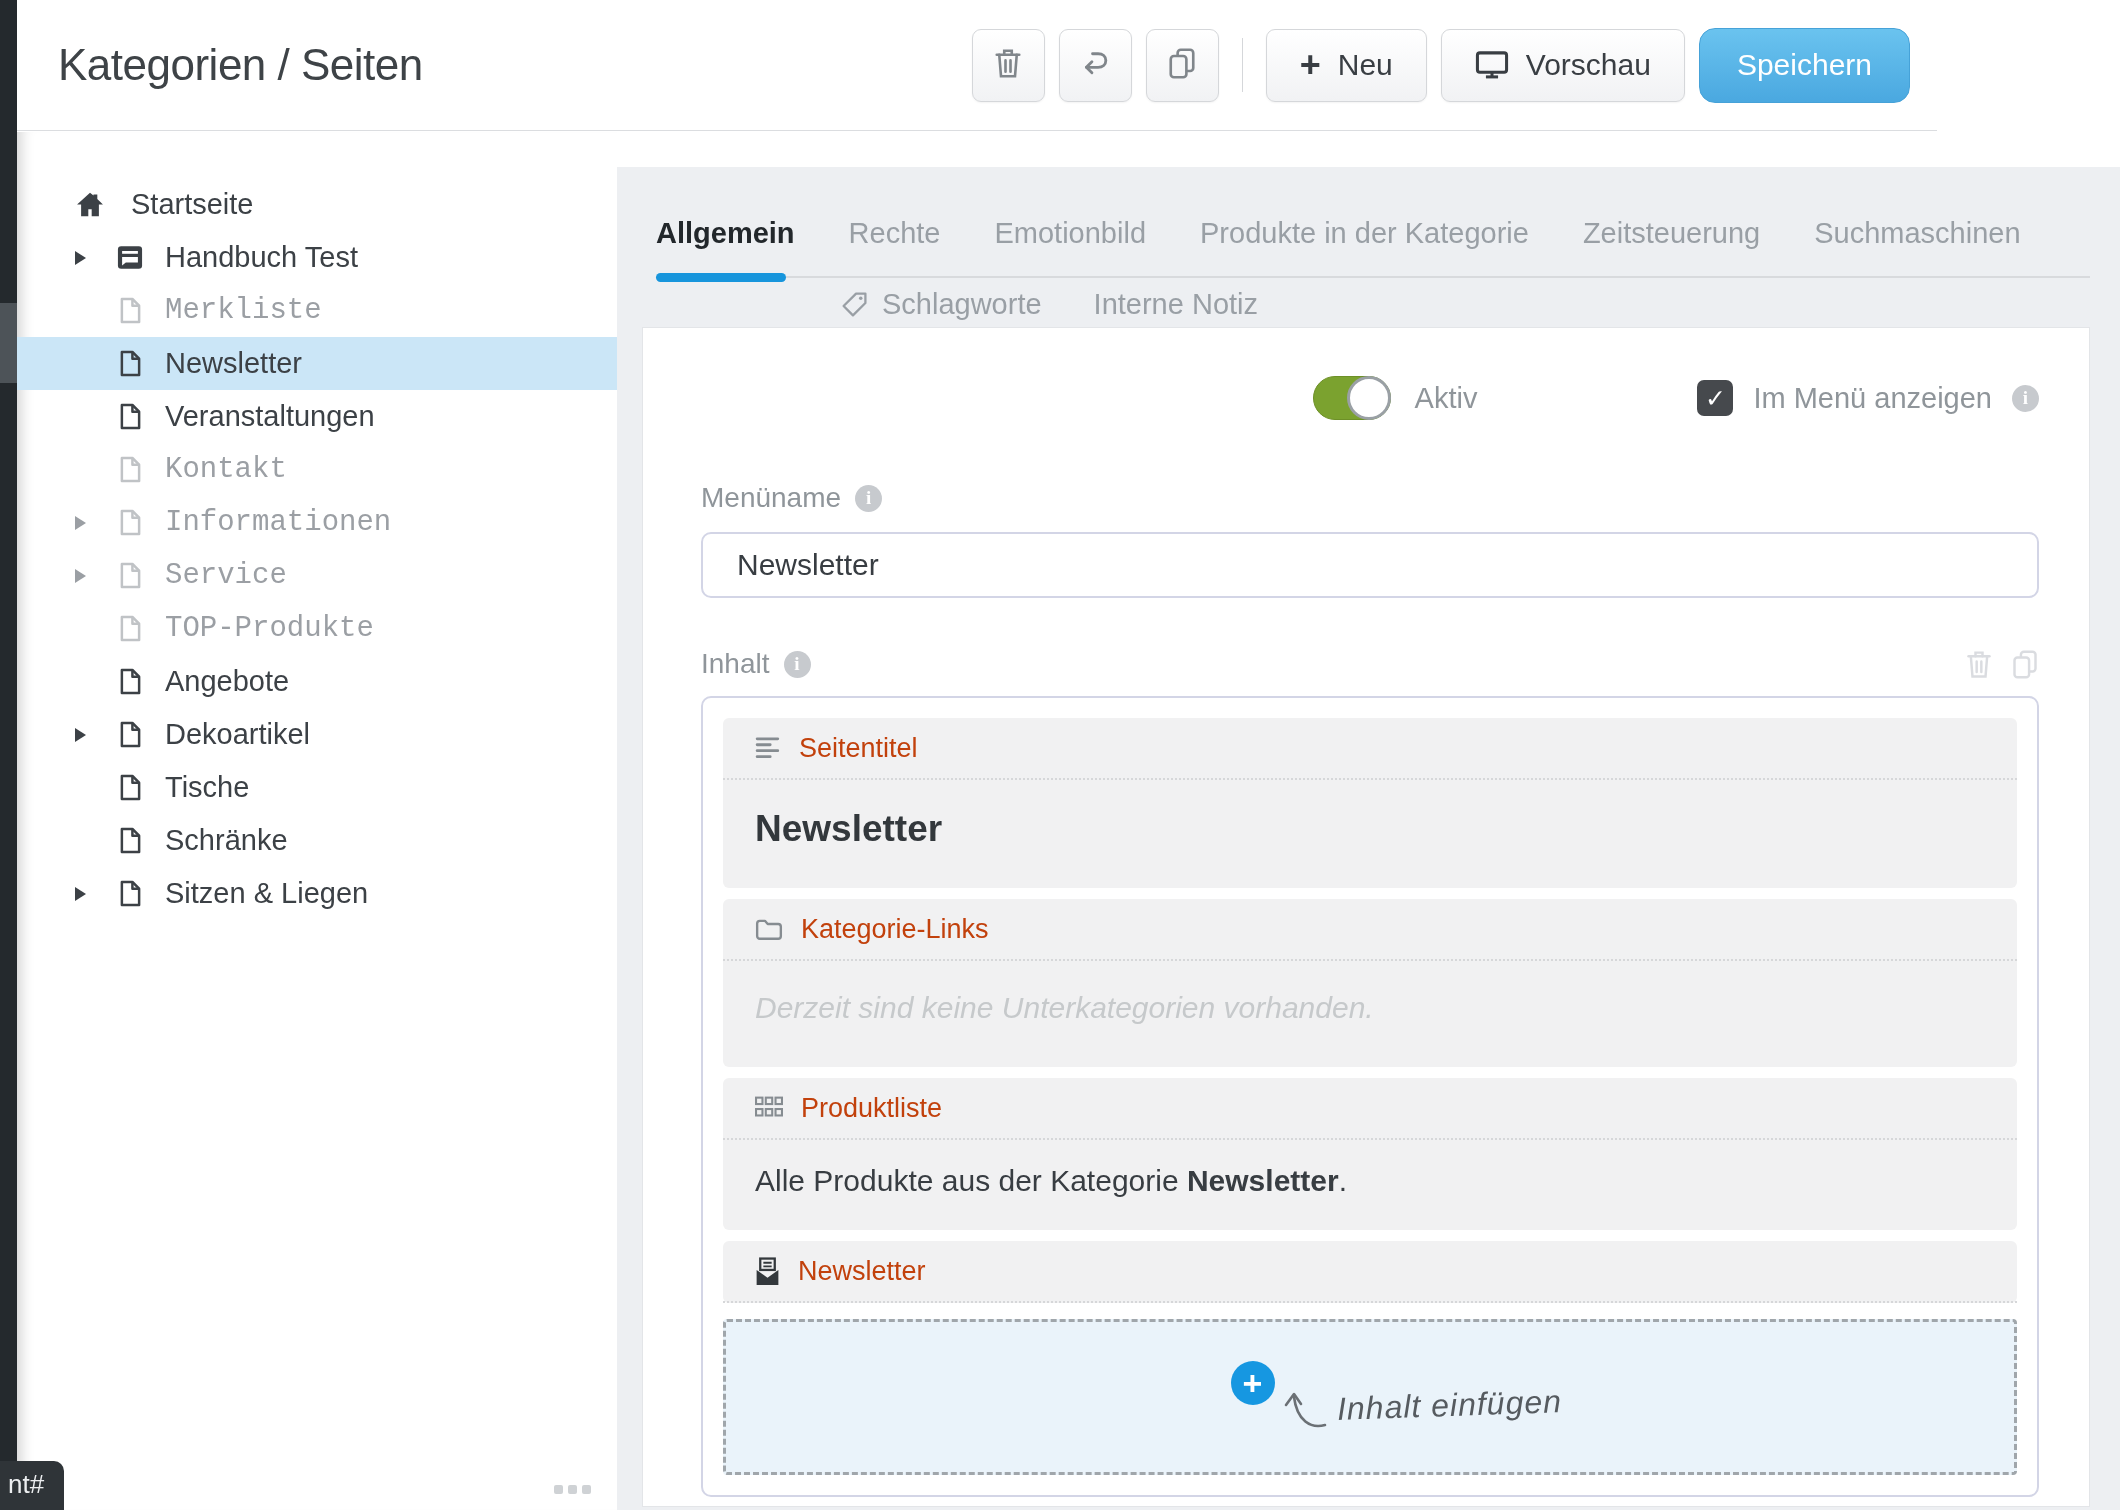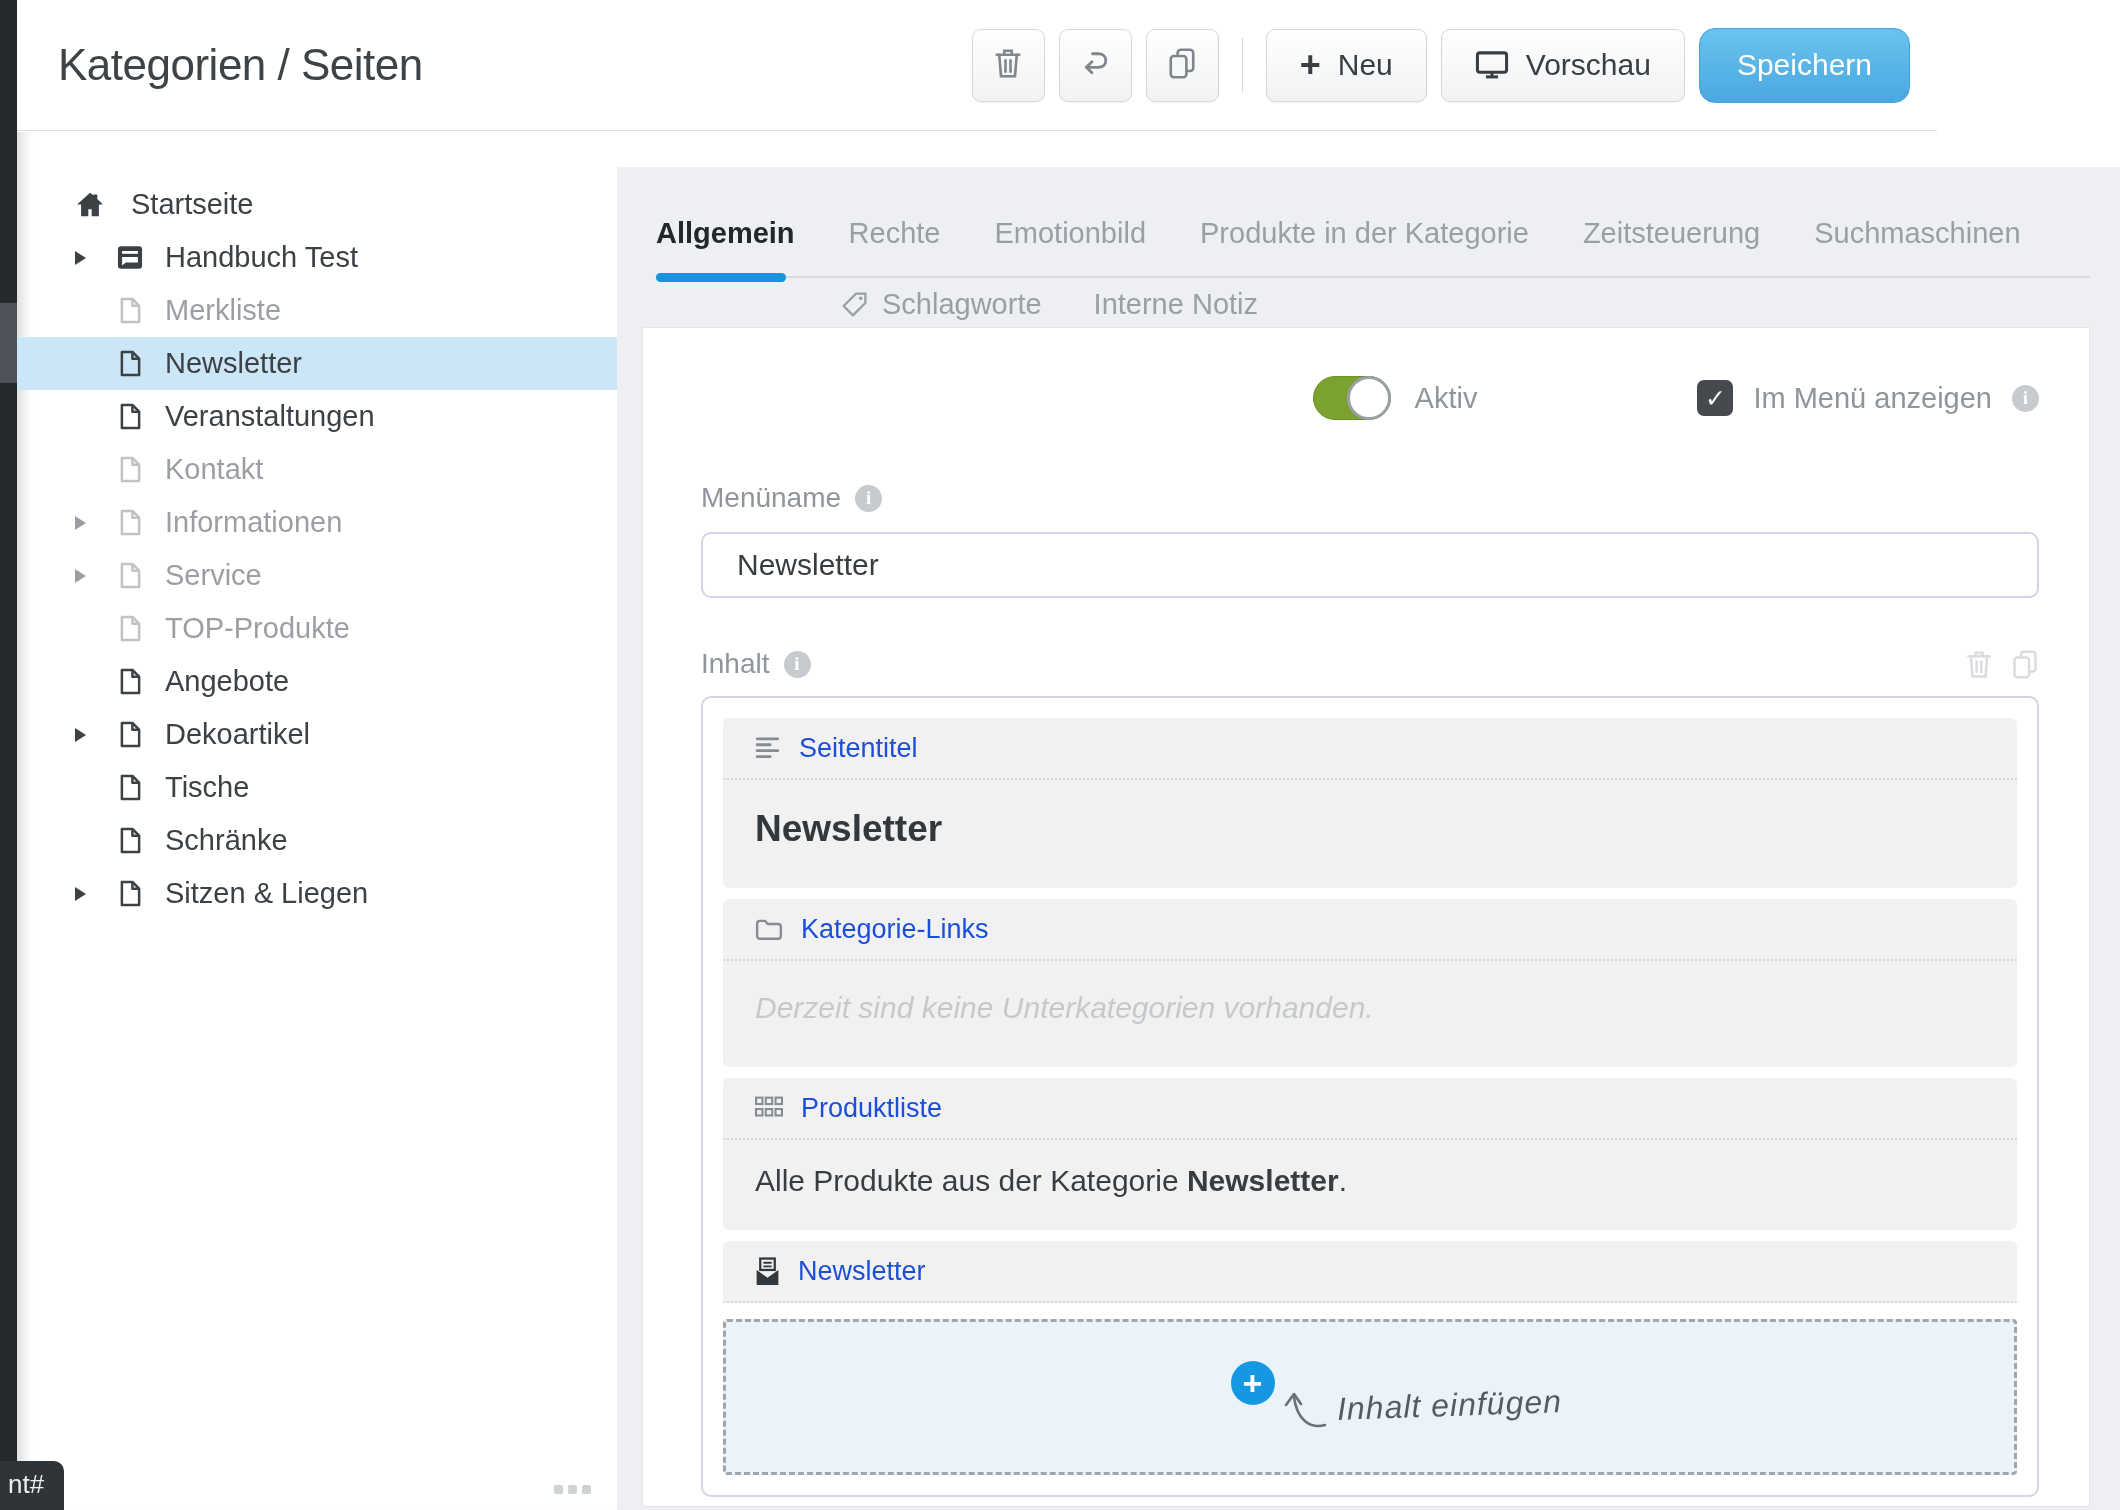--- a/index.html
+++ b/index.html
@@ -24,21 +24,21 @@
   .txt-btn{padding:0 33px;gap:17px;color:#393e43;font-size:30px;}
   .txt-btn .plus-glyph{font-size:36px;font-weight:700;color:#393e43;line-height:1;}
   .btn-save{height:73px;padding:0 37px;border-radius:16px;border:1px solid #46a2d8;
     background:linear-gradient(#6ac3ef,#4aa8e0);color:#fff;font-size:30px;display:flex;align-items:center;cursor:pointer;}
   .toolbar-divider{width:1px;height:54px;background:#d5d7da;margin:0 9px;}
   
   .sidebar{position:absolute;left:17px;top:132px;width:600px;bottom:0;background:#fff;z-index:1;
     box-shadow:inset 16px 0 14px -12px rgba(0,0,0,.18);padding-top:46px;box-sizing:border-box;}
   .tree-item{height:53px;display:flex;align-items:center;padding-left:58px;font-size:29px;color:#3c4146;cursor:pointer;}
   .tree-item.selected{background:#cbe6f7;}
-  .tree-item.muted{color:#9b9fa4;}
+  .tree-item.muted{color:#9b9fa4;font-family:Liberation Mono, monospace;}
   .caret-slot{width:14px;margin-right:28px;display:flex;align-items:center;}
   .caret{width:0;height:0;border-left:11px solid currentColor;border-top:7px solid transparent;border-bottom:7px solid transparent;}
   .tree-icon{width:26px;margin-right:22px;display:flex;justify-content:center;align-items:center;}
   .tree-item.root .tree-icon{width:30px;margin-right:26px;}
   .tree-item.muted .tree-icon{opacity:.62;}
   .tree-handle{position:absolute;right:26px;bottom:16px;display:flex;gap:5px;cursor:pointer;}
   .tree-handle i{width:9px;height:9px;background:#cfd2d5;border-radius:2px;}
   
   .main{position:absolute;left:617px;top:132px;right:0;bottom:0;background:#edeff2;margin-top:35px;}
   .tabs1{display:flex;gap:54px;padding:50px 30px 0 39px;font-size:29px;color:#999fa5;white-space:nowrap;}
@@ -64,21 +64,21 @@
     align-items:center;justify-content:center;font-size:19px;font-weight:700;font-family:"Liberation Serif","DejaVu Serif",serif;cursor:pointer;}
   .field-label{color:#8f959a;font-size:28px;display:flex;align-items:center;gap:14px;}
   .menuname-sec{margin-top:62px;}
   .text-input{margin-top:18px;width:100%;height:66px;border:2px solid #d3d5e6;border-radius:10px;
     font-size:30px;color:#383d42;padding:0 34px;box-sizing:border-box;background:#fff;font-family:inherit;outline:none;}
   .inhalt-head{margin-top:50px;display:flex;align-items:center;}
   .head-icons{margin-left:auto;display:flex;gap:18px;color:#dadce0;}
   .head-icons span{cursor:pointer;display:flex;}
   .inhalt-box{margin-top:16px;border:2px solid #d3d5e6;border-radius:10px;padding:20px;background:#fff;}
   .block{background:#f1f1f2;border-radius:6px;margin-bottom:11px;}
-  .block-head{height:60px;display:flex;align-items:center;gap:18px;padding:0 32px;color:#1d4ed8;font-size:27px;
+  .block-head{height:60px;display:flex;align-items:center;gap:18px;padding:0 32px;color:#c2410c;font-size:27px;
     border-bottom:2px dotted #d6d7d9;}
   .block-head .b-icon{display:flex;color:#868c91;}
   .block-head .b-icon.dark{color:#33383c;}
   .block-body{padding:24px 32px 32px;font-size:30px;color:#383d42;}
   .block-body.heading{font-size:37px;font-weight:700;color:#33383c;padding:28px 32px 38px;}
   .block-body.placeholder{font-style:italic;color:#c6c9cb;padding:30px 32px 42px;}
   .dropzone{margin-top:16px;height:150px;border:3px dashed #a0a6ab;border-radius:4px;background:#eaf3fa;
     display:flex;align-items:center;justify-content:center;cursor:pointer;}
   .dz-inner{display:flex;align-items:flex-start;transform:translateX(26px);}
   .plus-circle{width:44px;height:44px;border-radius:50%;background:#1697e1;color:#fff;font-size:34px;font-weight:700;

